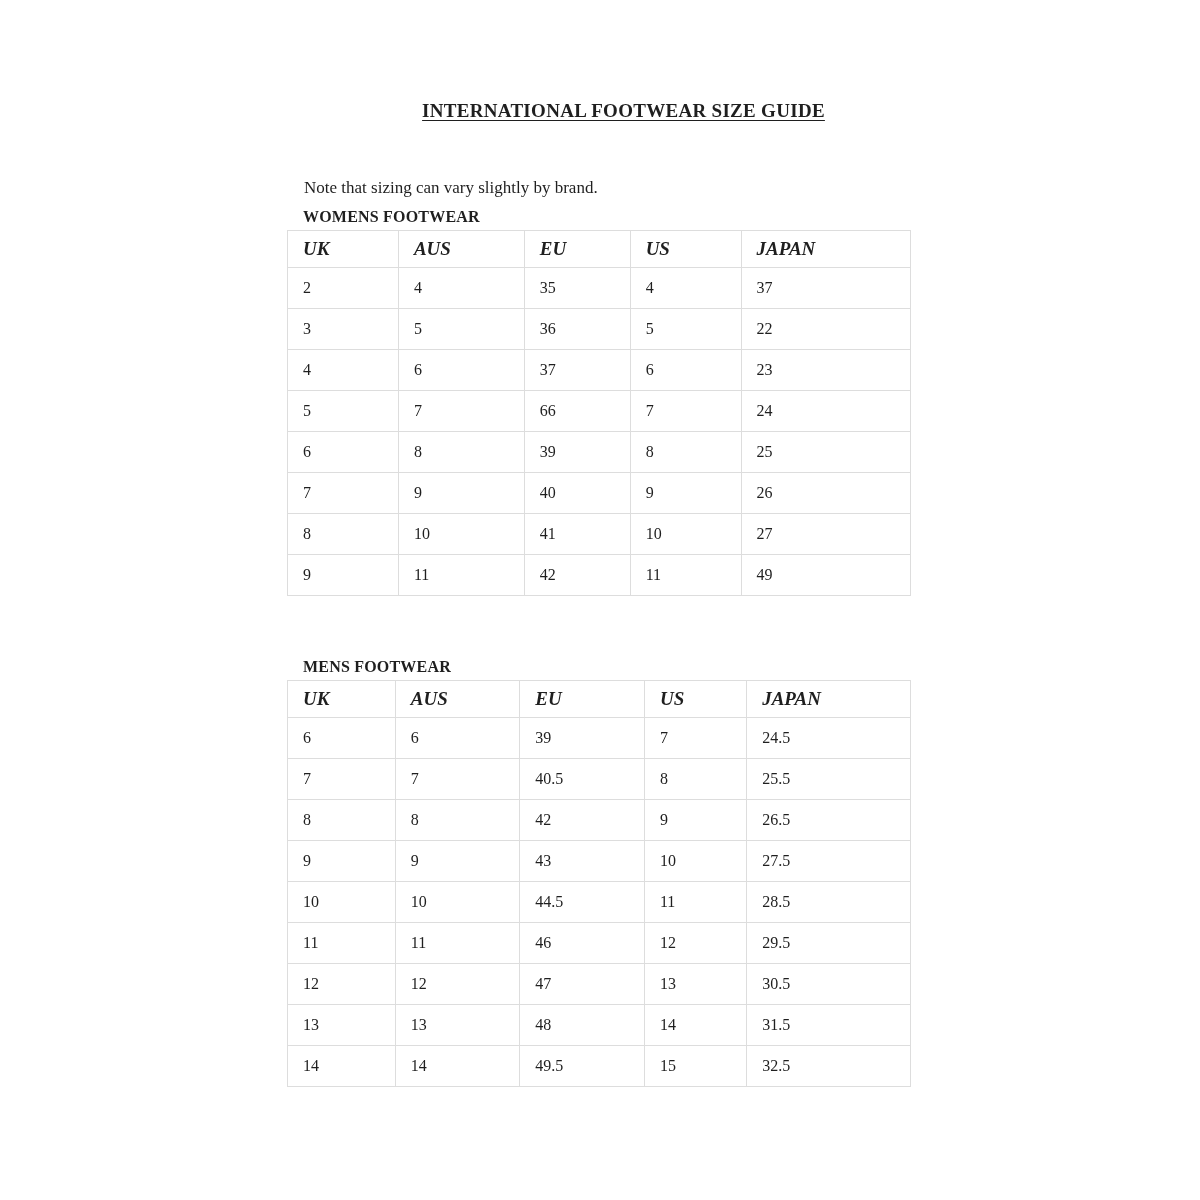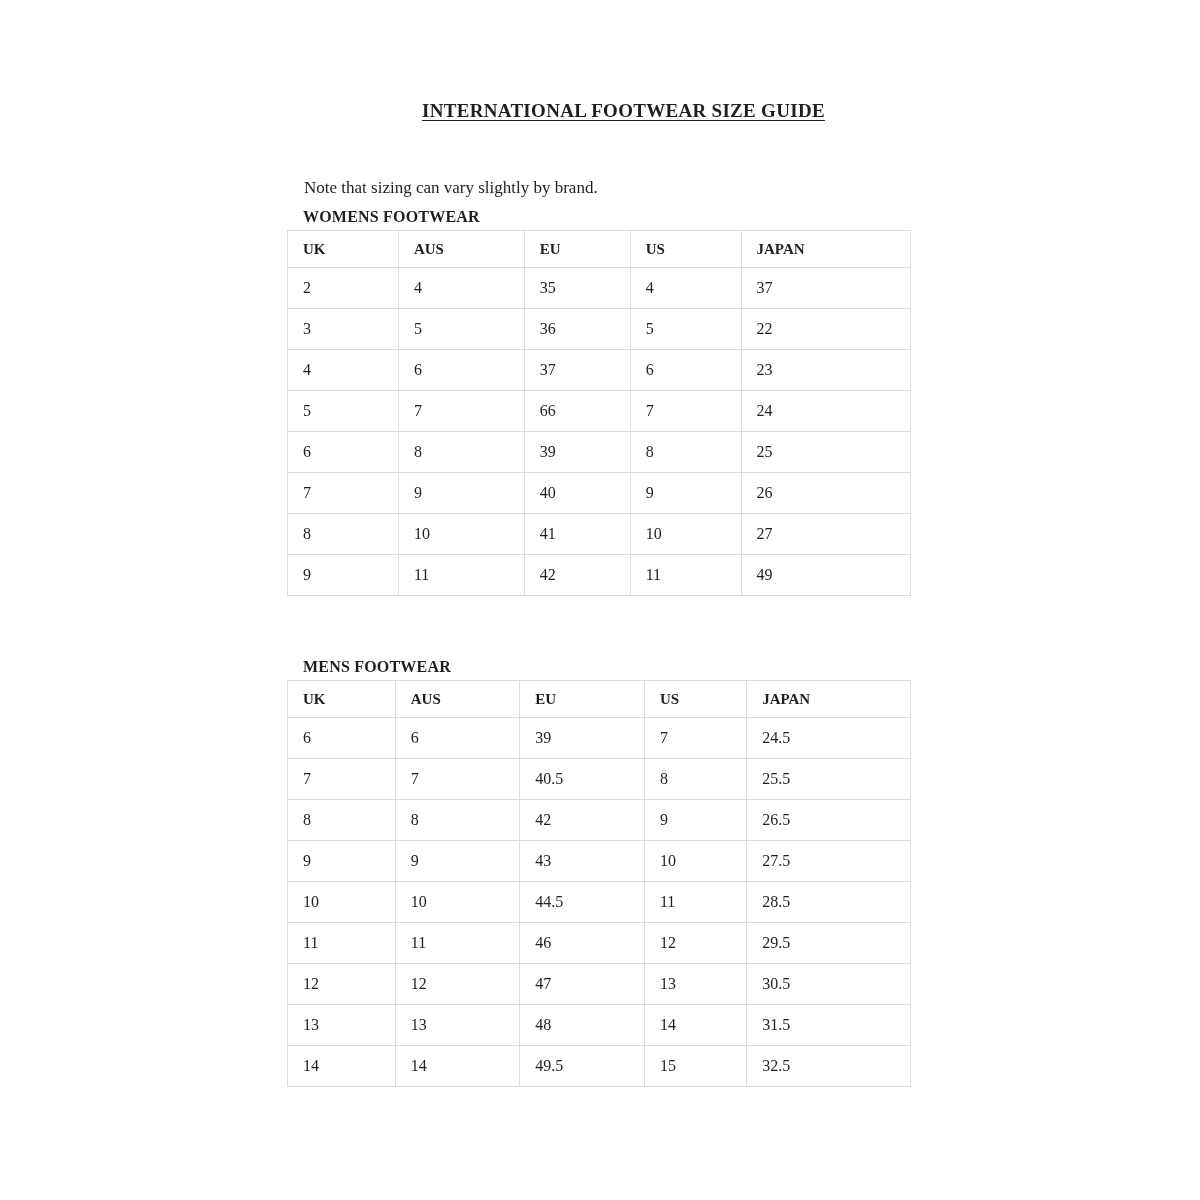--- a/index.html
+++ b/index.html
@@ -65,22 +65,23 @@
   .size-table th, .size-table td {
     border: 1px solid #dddddd;
     text-align: left;
     vertical-align: middle;
     padding: 0 15px;
     overflow: hidden;
     white-space: nowrap;
   }
   .size-table th {
     height: 37px;
-    font-size: 15px;
+    font-size: 19px;
     font-weight: bold;
+    font-style: italic;
   }
   .size-table td {
     height: 41px;
     font-weight: normal;
   }
 
   
   .block-womens th:nth-child(1) { width: 17.8%; }
   .block-womens th:nth-child(2) { width: 20.2%; }
   .block-womens th:nth-child(3) { width: 17.0%; }

